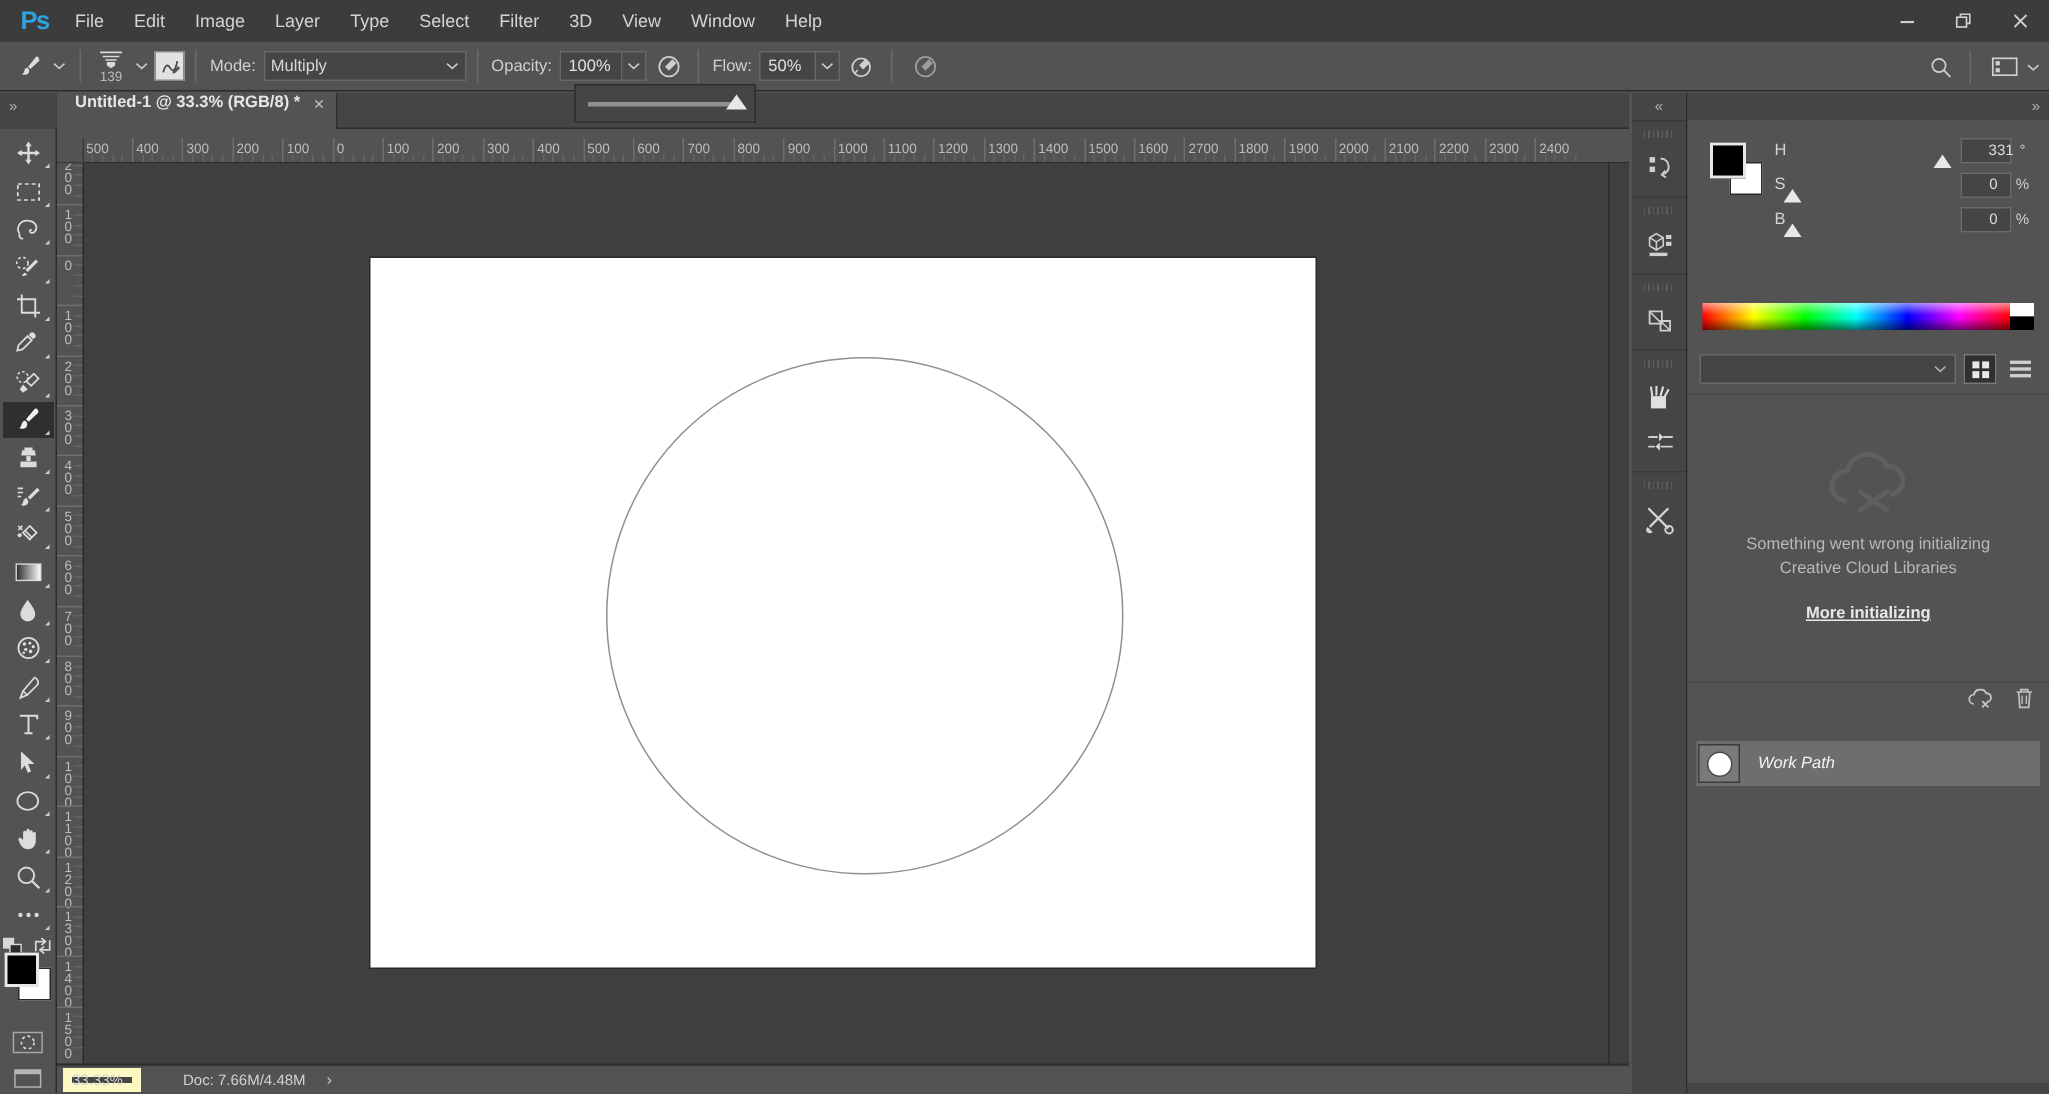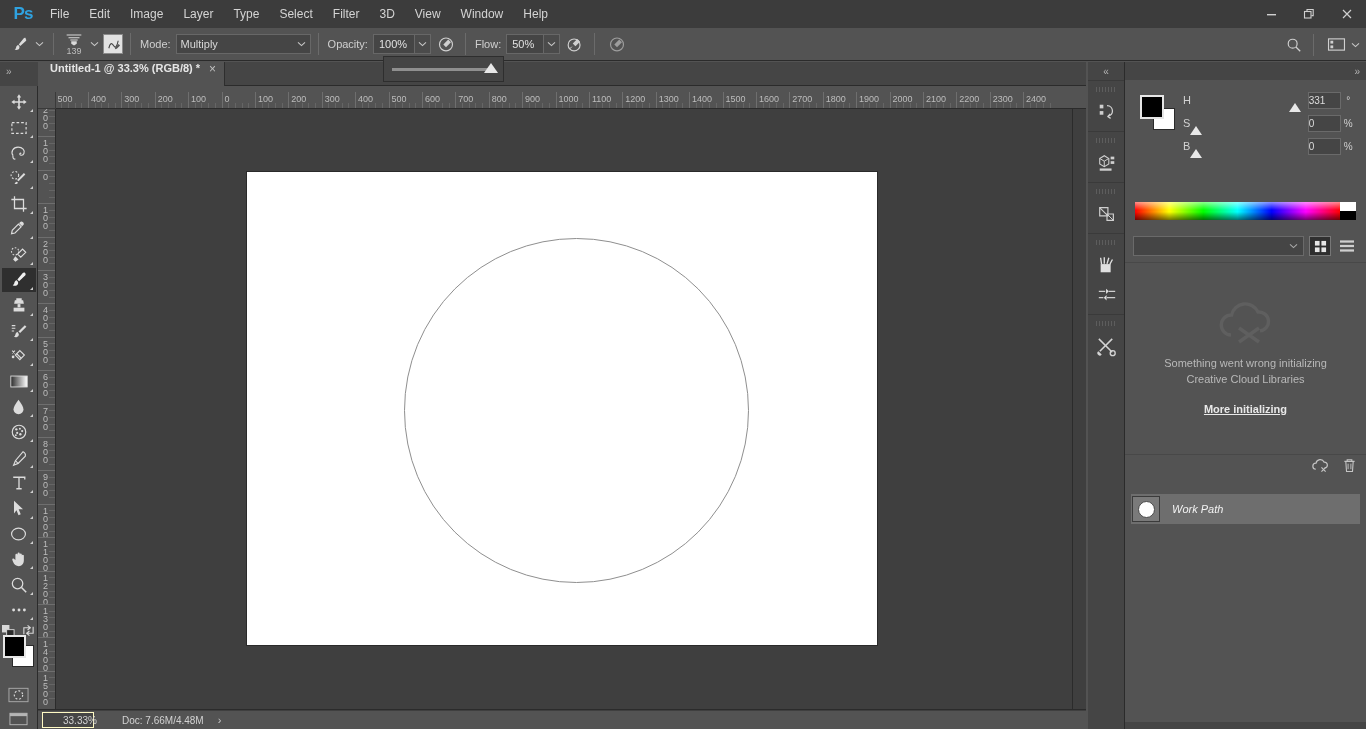--- a/index.html
+++ b/index.html
@@ -182,22 +182,22 @@
     position:absolute; left:38px; top:709px; width:1048px; height:14px;
     background:#3f3f3f; border-top:1px solid #2b2b2b;
   }
 
   
   .statusbar {
     position:absolute; left:38px; top:711px; width:1048px; height:18px;
     background:#535353; display:flex; align-items:center; font-size:10px; color:#d2d2d2;
   }
   .status-zoom {
-    width:52px; padding-left:20px; height:16px; display:flex; align-items:center;
-    background:#454545; border:1px solid #fef9c3; margin-left:4px; font-size:10px;
+    width:52px; padding-left:0; height:16px; display:flex; align-items:center;
+    background:#454545; border:6px solid #fef9c3; margin-left:4px; font-size:10px;
   }
   .status-doc { margin-left:28px; }
   .status-arrow { margin-left:14px; font-size:11px; color:#c9c9c9; }
 
   
   .dock-rail {
     position:absolute; left:1088px; top:62px; width:37px; height:667px;
     background:#454545; border-right:1px solid #2b2b2b;
   }
   .rail-collapse {
@@ -247,21 +247,21 @@
   .hue-bar { background:linear-gradient(to right,#ff0000,#ffff00,#00ff00,#00ffff,#0000ff,#ff00ff,#ff0000); }
   .sat-bar { background:linear-gradient(to right,#000,#000); }
   .bri-bar { background:linear-gradient(to right,#000000,#ffffff); }
   .hsb-thumb {
     position:absolute; top:7px; width:0; height:0;
     border-left:6px solid transparent; border-right:6px solid transparent;
     border-bottom:9px solid #e8e8e8;
   }
   .hsb-input {
     width:34px; height:17px; background:#454545; border:1px solid #6a6a6a;
-    color:#ddd; font-size:10px; display:flex; align-items:center; padding-left:0;
+    color:#ddd; font-size:10px; display:flex; align-items:center; padding-left:18px;
   }
   .hsb-unit { width:16px; text-align:center; font-size:10px; color:#cfcfcf; }
   .spectrum {
     margin:4px 10px 0 10px; height:18px; display:flex;
   }
   .spectrum-grad {
     flex:1;
     background:linear-gradient(to right,#ff0000,#ffff00,#00ff00,#00ffff,#0000ff,#ff00ff,#ff0000);
   }
   .spectrum-grad-inner {

